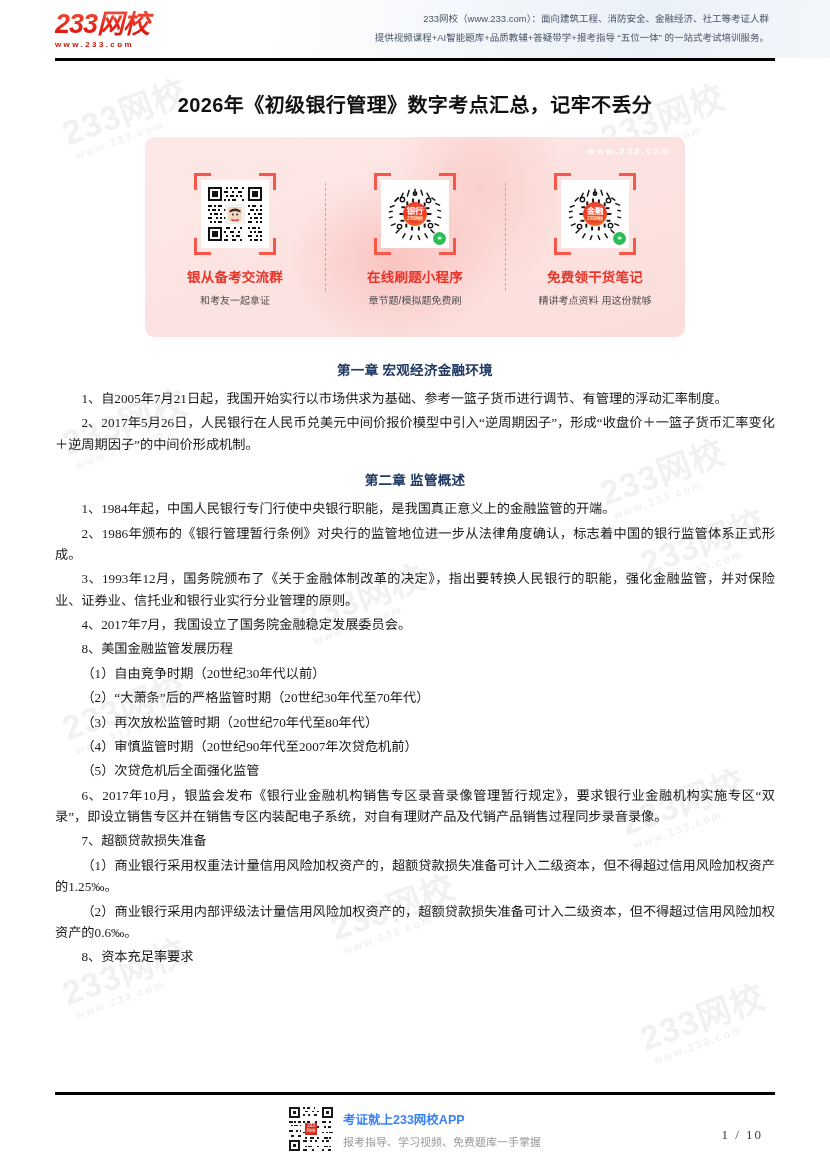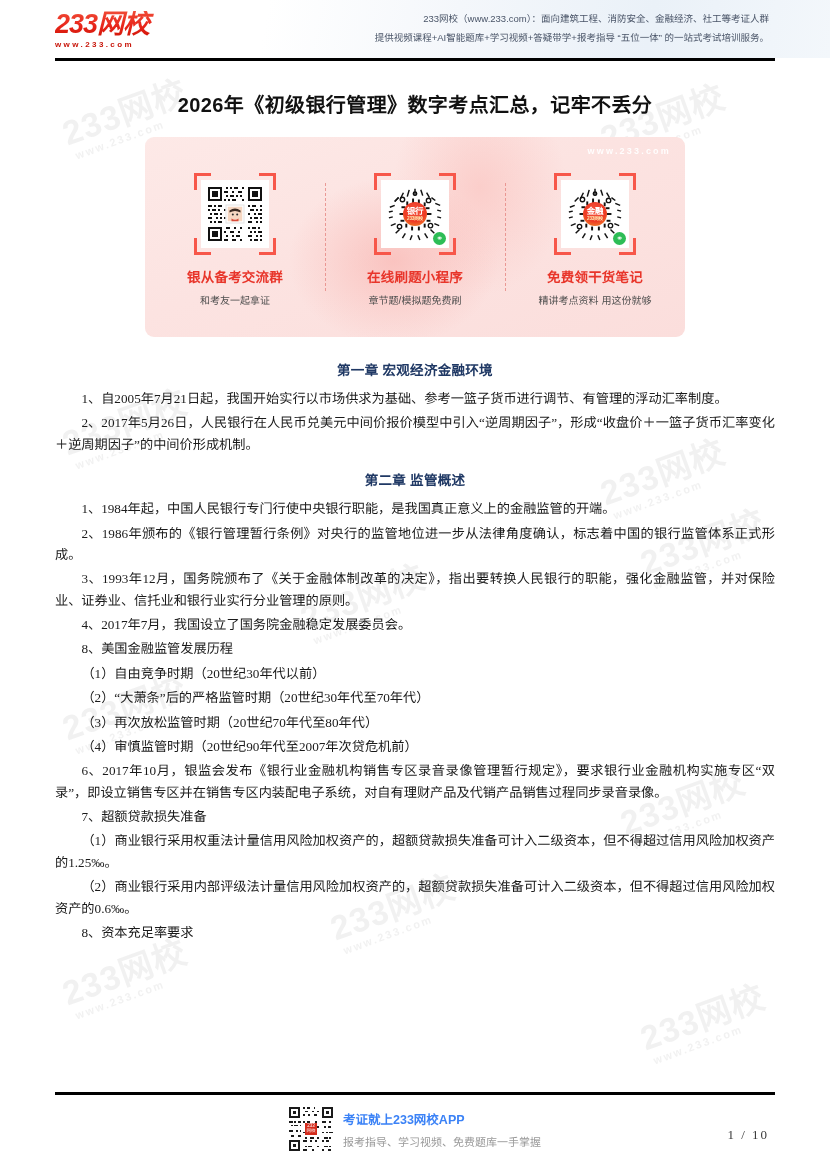--- a/index.html
+++ b/index.html
@@ -330,21 +330,21 @@
     color: #3b82f6;
   }
   .footer-lines .f-line2 {
     font-family: "Liberation Sans", sans-serif;
     font-size: 11px;
     color: #9a9a9a;
     margin-top: 5px;
   }
   .page-num {
     position: absolute;
-    right: 6px;
+    right: 12px;
     bottom: 14px;
     font-family: "Liberation Serif", serif;
     font-size: 13px;
     color: #3a3a3a;
     letter-spacing: 2px;
   }
 </style>
 </head>
 <body>
 
@@ -395,21 +395,21 @@
     <span class="wm-sub">www.233.com</span>
   </div>
 
   <div class="doc-header">
     <div class="logo-block">
       <div class="logo-main">233网校</div>
       <div class="logo-sub">www.233.com</div>
     </div>
     <div class="header-text">
       <div>233网校（www.233.com）：面向建筑工程、消防安全、金融经济、社工等考证人群</div>
-      <div>提供视频课程+AI智能题库+学习视频+答疑带学+报考指导 “五位一体” 的一站式考试培训服务。</div>
+      <div>提供视频课程+AI智能题库+品质教辅+答疑带学+报考指导 “五位一体” 的一站式考试培训服务。</div>
     </div>
   </div>
   <div class="rule-top"></div>
 
   <div class="doc-title">2026年《初级银行管理》数字考点汇总，记牢不丢分</div>
 
   <div class="qr-banner">
     <div class="banner-url">www.233.com</div>
 
     <div class="qr-cell">
@@ -679,20 +679,21 @@
     <div class="chapter">第二章 监管概述</div>
     <p class="para">1、1984年起，中国人民银行专门行使中央银行职能，是我国真正意义上的金融监管的开端。</p>
     <p class="para">2、1986年颁布的《银行管理暂行条例》对央行的监管地位进一步从法律角度确认，标志着中国的银行监管体系正式形成。</p>
     <p class="para">3、1993年12月，国务院颁布了《关于金融体制改革的决定》，指出要转换人民银行的职能，强化金融监管，并对保险业、证券业、信托业和银行业实行分业管理的原则。</p>
     <p class="para">4、2017年7月，我国设立了国务院金融稳定发展委员会。</p>
     <p class="para">8、美国金融监管发展历程</p>
     <p class="para sub">（1）自由竞争时期（20世纪30年代以前）</p>
     <p class="para sub">（2）“大萧条”后的严格监管时期（20世纪30年代至70年代）</p>
     <p class="para sub">（3）再次放松监管时期（20世纪70年代至80年代）</p>
     <p class="para sub">（4）审慎监管时期（20世纪90年代至2007年次贷危机前）</p>
+    <p class="para sub">（5）次贷危机后全面强化监管</p>
     <p class="para">6、2017年10月，银监会发布《银行业金融机构销售专区录音录像管理暂行规定》，要求银行业金融机构实施专区“双录”，即设立销售专区并在销售专区内装配电子系统，对自有理财产品及代销产品销售过程同步录音录像。</p>
     <p class="para">7、超额贷款损失准备</p>
     <p class="para sub">（1）商业银行采用权重法计量信用风险加权资产的，超额贷款损失准备可计入二级资本，但不得超过信用风险加权资产的1.25‰。</p>
     <p class="para sub">（2）商业银行采用内部评级法计量信用风险加权资产的，超额贷款损失准备可计入二级资本，但不得超过信用风险加权资产的0.6‰。</p>
     <p class="para">8、资本充足率要求</p>
   </div>
 
   <div class="rule-bottom"></div>
   <div class="doc-footer">
     <div class="footer-brand">

